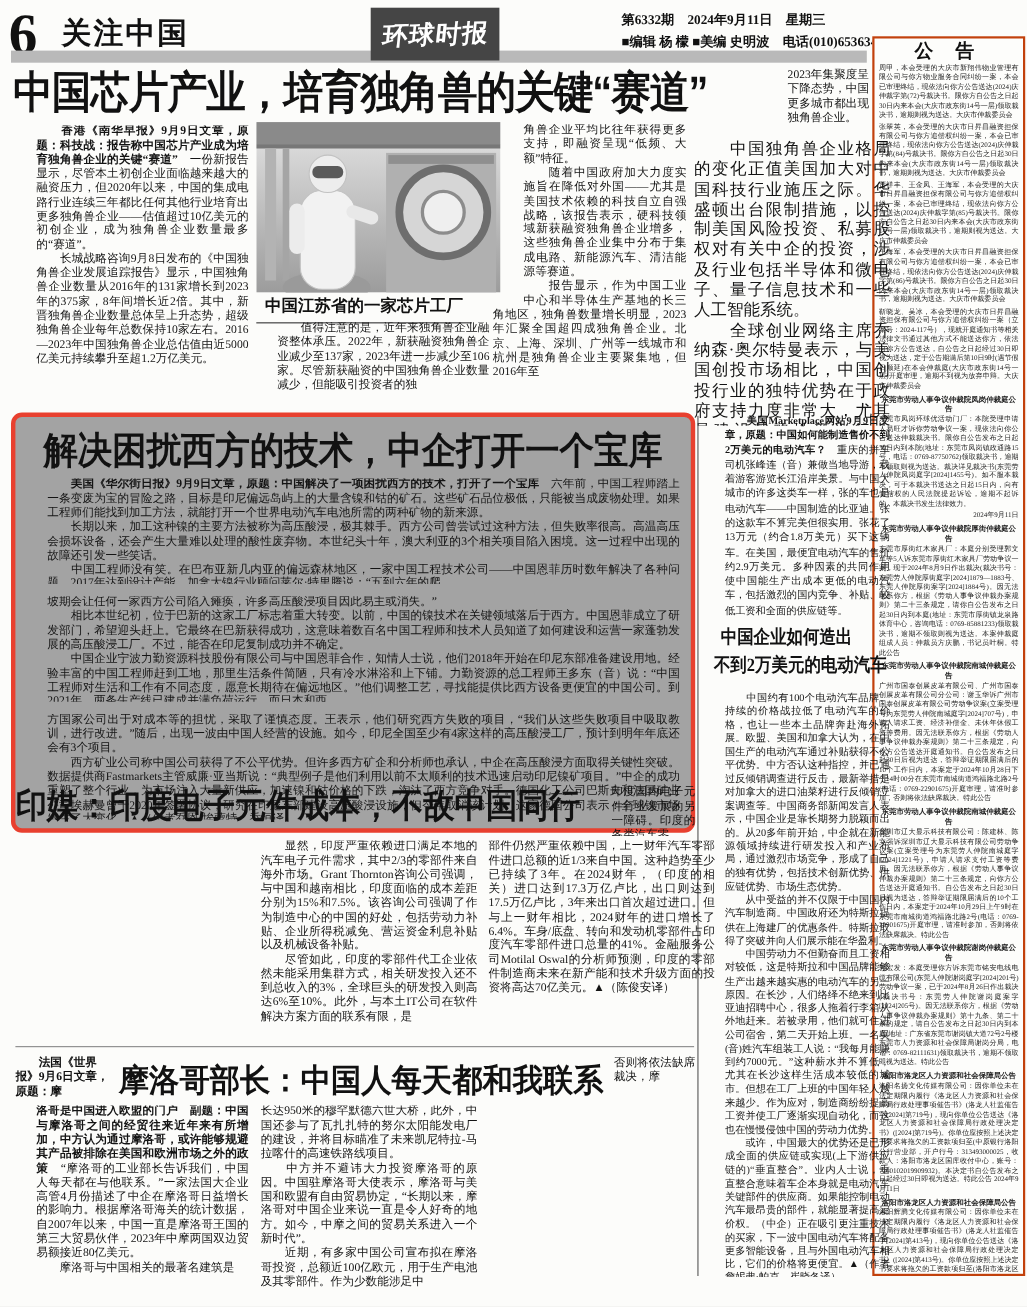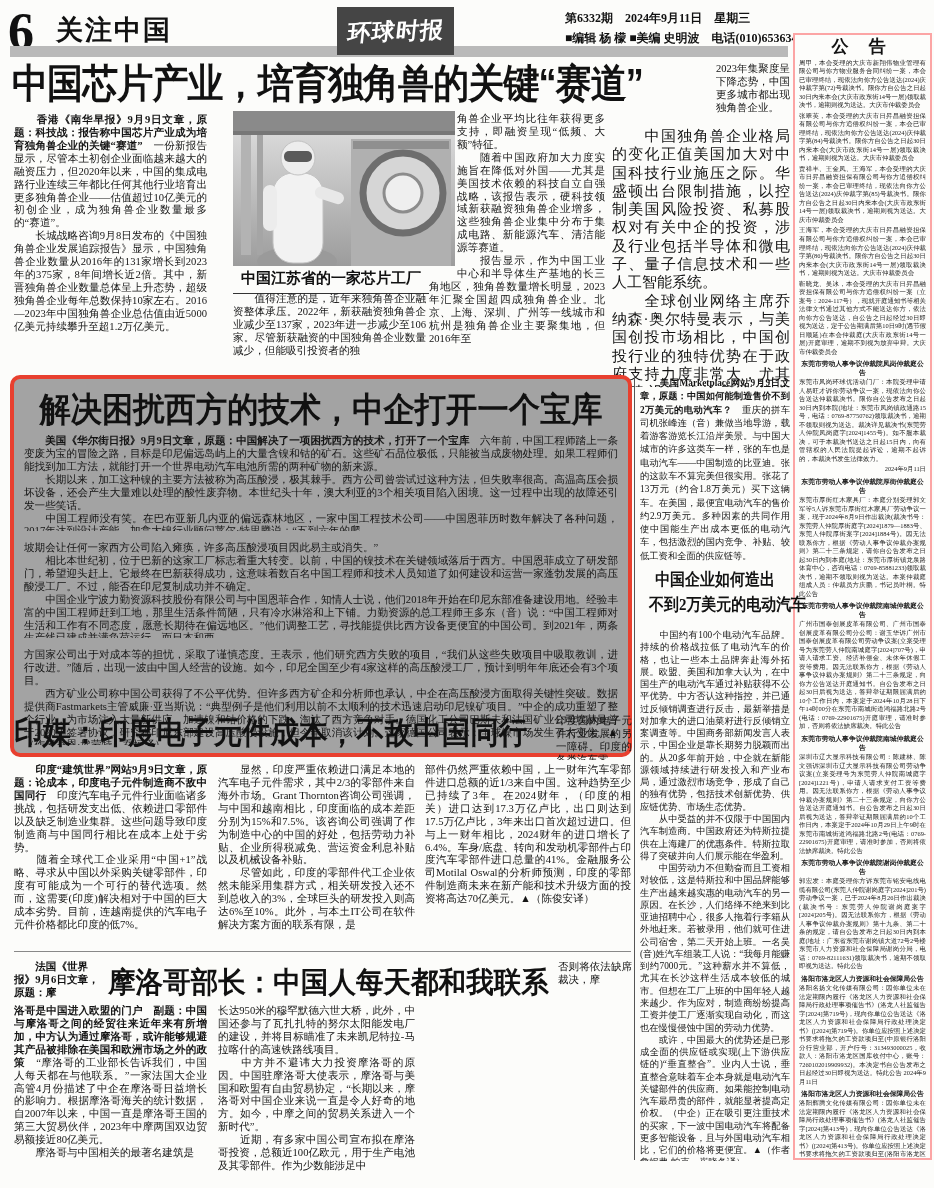--- a/index.html
+++ b/index.html
@@ -1,19 +1,19 @@
 <!DOCTYPE html>
 <html><head>
 <meta charset="utf-8">
 <style>
   html,body{margin:0;padding:0;background:#e8e8e4;}
   .page{position:relative;width:934px;height:1188px;background:#fcfcfa;margin:0 auto;
         font-family:"Liberation Serif","DejaVu Serif",serif;color:#111;overflow:hidden;}
   .abs{position:absolute;}
-  .col{font-size:10.6px;line-height:1.22;text-align:justify;white-space:pre-wrap;overflow:hidden;color:#141414;}
+  .col{font-size:10.6px;line-height:1.22;text-align:justify;white-space:pre-wrap;overflow:hidden;color:#141414;margin-left:19px;}
   .b{font-weight:bold;}
   
   .sec-num{left:8px;top:2px;font-size:52px;font-weight:900;font-family:"Liberation Serif",serif;}
   .sec-title{left:56px;top:12px;font-size:27px;font-weight:900;font-family:"Liberation Sans",sans-serif;letter-spacing:2px;}
   .gray-bar{left:10px;top:46px;width:778px;height:11px;background:#b9b9b9;}
   .masthead{left:337px;top:7px;width:117px;height:48px;background:#454545;z-index:3;display:flex;align-items:center;justify-content:center;}
   .masthead span{color:#fff;font-size:23px;font-weight:bold;letter-spacing:1px;transform:skewX(-8deg) rotate(-2deg);font-family:"Liberation Serif",serif;}
   .issue{left:565px;top:10px;font-size:12px;font-weight:bold;}
   .staff{left:565px;top:30px;font-size:12px;font-weight:bold;}
   
@@ -51,21 +51,21 @@
   .h-rule{left:14px;top:951px;width:617px;height:1px;background:#888;}
   
   .mor-leadin{left:14px;top:960px;width:92px;height:44px;font-size:10.6px;line-height:1.25;font-weight:bold;white-space:pre-wrap;overflow:hidden;}
   .mor-headline{left:108px;top:963px;font-size:29px;font-weight:900;font-family:"Liberation Sans",sans-serif;
                 white-space:nowrap;transform:scaleX(.95);transform-origin:left;}
   .mor-side{left:558px;top:960px;width:74px;height:42px;}
   .mor-col1{left:14px;top:1005px;width:193px;height:178px;}
   .mor-col2{left:218px;top:1005px;width:197px;height:178px;}
   .mor-col3{left:425px;top:1005px;width:206px;height:178px;}
   
-  .notices{left:793px;top:33px;width:139px;height:1127px;border:2px solid #fca5a5;background:#fdfdfb;
+  .notices{left:793px;top:33px;width:139px;height:1127px;border:2px solid #c2410c;background:#fdfdfb;
            padding:3px 4px;box-sizing:border-box;overflow:hidden;}
   .notices-title{text-align:center;font-size:17px;font-weight:900;letter-spacing:8px;line-height:1.1;margin-bottom:2px;}
   .notice{font-size:6.4px;line-height:1.33;text-align:justify;color:#222;margin-bottom:2px;}
   .notice-header{font-weight:bold;text-align:center;font-size:6.8px;margin:3px 0 1px;}
   .notice-date{text-align:right;}
 </style>
 </head>
 <body>
 
 <div class="page">
@@ -163,22 +163,20 @@
     <div>中国企业如何造出</div>
     <div>不到2万美元的电动汽车</div>
   </div>
   <div class="abs col ev-body">　　中国约有100个电动汽车品牌。持续的价格战拉低了电动汽车的价格，也让一些本土品牌奔赴海外拓展。欧盟、美国和加拿大认为，在中国生产的电动汽车通过补贴获得不公平优势。中方否认这种指控，并已通过反倾销调查进行反击，最新举措是对加拿大的进口油菜籽进行反倾销立案调查等。中国商务部新闻发言人表示，中国企业是靠长期努力脱颖而出的。从20多年前开始，中企就在新能源领域持续进行研发投入和产业布局，通过激烈市场竞争，形成了自己的独有优势，包括技术创新优势、供应链优势、市场生态优势。
 　　从中受益的并不仅限于中国国内汽车制造商。中国政府还为特斯拉提供在上海建厂的优惠条件。特斯拉取得了突破并向人们展示能在华盈利。
 　　中国劳动力不但勤奋而且工资相对较低，这是特斯拉和中国品牌能够生产出越来越实惠的电动汽车的另一原因。在长沙，人们络绎不绝来到比亚迪招聘中心，很多人拖着行李箱从外地赶来。若被录用，他们就可住进公司宿舍，第二天开始上班。一名吴(音)姓汽车组装工人说：“我每月能赚到约7000元。”这种薪水并不算低，尤其在长沙这样生活成本较低的城市。但想在工厂上班的中国年轻人越来越少。作为应对，制造商纷纷提高工资并使工厂逐渐实现自动化，而这也在慢慢侵蚀中国的劳动力优势。
 　　或许，中国最大的优势还是已形成全面的供应链或实现(上下游供应链的)“垂直整合”。业内人士说，垂直整合意味着车企本身就是电动汽车关键部件的供应商。如果能控制电动汽车最昂贵的部件，就能显著提高定价权。（中企）正在吸引更注重技术的买家，下一波中国电动汽车将配备更多智能设备，且与外国电动汽车相比，它们的价格将更便宜。▲（作者詹妮弗·帕克，崔晓冬译）</div>
 
   <h2 class="abs india-headline" style="margin:0;">印媒：印度电子元件成本，不敌中国同行</h2>
   <div class="abs sidenote india-side">印度国内电子元件行业发展的另一障碍。印度的各类汽车零</div>
-  <div class="abs col india-col1"><span class="b">　　印度“建筑世界”网站9月9日文章，原题：论成本，印度电子元件制造商不敌中国同行</span><span>　印度汽车电子元件行业面临诸多挑战，包括研发支出低、依赖进口零部件以及缺乏制造业集群。这些问题导致印度制造商与中国同行相比在成本上处于劣势。
-　　随着全球代工企业采用“中国+1”战略、寻求从中国以外采购关键零部件，印度有可能成为一个可行的替代选项。然而，这需要(印度)解决相对于中国的巨大成本劣势。目前，连越南提供的汽车电子元件价格都比印度的低7%。</span></div>
   <div class="abs col india-col2">　　显然，印度严重依赖进口满足本地的汽车电子元件需求，其中2/3的零部件来自海外市场。Grant Thornton咨询公司强调，与中国和越南相比，印度面临的成本差距分别为15%和7.5%。该咨询公司强调了作为制造中心的中国的好处，包括劳动力补贴、企业所得税减免、营运资金利息补贴以及机械设备补贴。
 　　尽管如此，印度的零部件代工企业依然未能采用集群方式，相关研发投入还不到总收入的3%，全球巨头的研发投入则高达6%至10%。此外，与本土IT公司在软件解决方案方面的联系有限，是</div>
   <div class="abs col india-col3">部件仍然严重依赖中国，上一财年汽车零部件进口总额的近1/3来自中国。这种趋势至少已持续了3年。在2024财年，（印度的相关）进口达到17.3万亿卢比，出口则达到17.5万亿卢比，3年来出口首次超过进口。但与上一财年相比，2024财年的进口增长了6.4%。车身/底盘、转向和发动机零部件占印度汽车零部件进口总量的41%。金融服务公司Motilal Oswal的分析师预测，印度的零部件制造商未来在新产能和技术升级方面的投资将高达70亿美元。▲（陈俊安译）</div>
 
   <div class="abs h-rule"></div>
 
   <div class="abs mor-leadin">　　法国《世界报》9月6日文章，原题：摩</div>
   <h2 class="abs mor-headline" style="margin:0;">摩洛哥部长：中国人每天都和我联系</h2>
   <div class="abs sidenote mor-side">否则将依法缺席裁决，摩</div>
   <div class="abs col mor-col1"><span class="b">洛哥是中国进入欧盟的门户　副题：中国与摩洛哥之间的经贸往来近年来有所增加，中方认为通过摩洛哥，或许能够规避其产品被排除在美国和欧洲市场之外的政策</span><span>　“摩洛哥的工业部长告诉我们，中国人每天都在与他联系。”一家法国大企业高管4月份描述了中企在摩洛哥日益增长的影响力。根据摩洛哥海关的统计数据，自2007年以来，中国一直是摩洛哥王国的第三大贸易伙伴，2023年中摩两国双边贸易额接近80亿美元。

